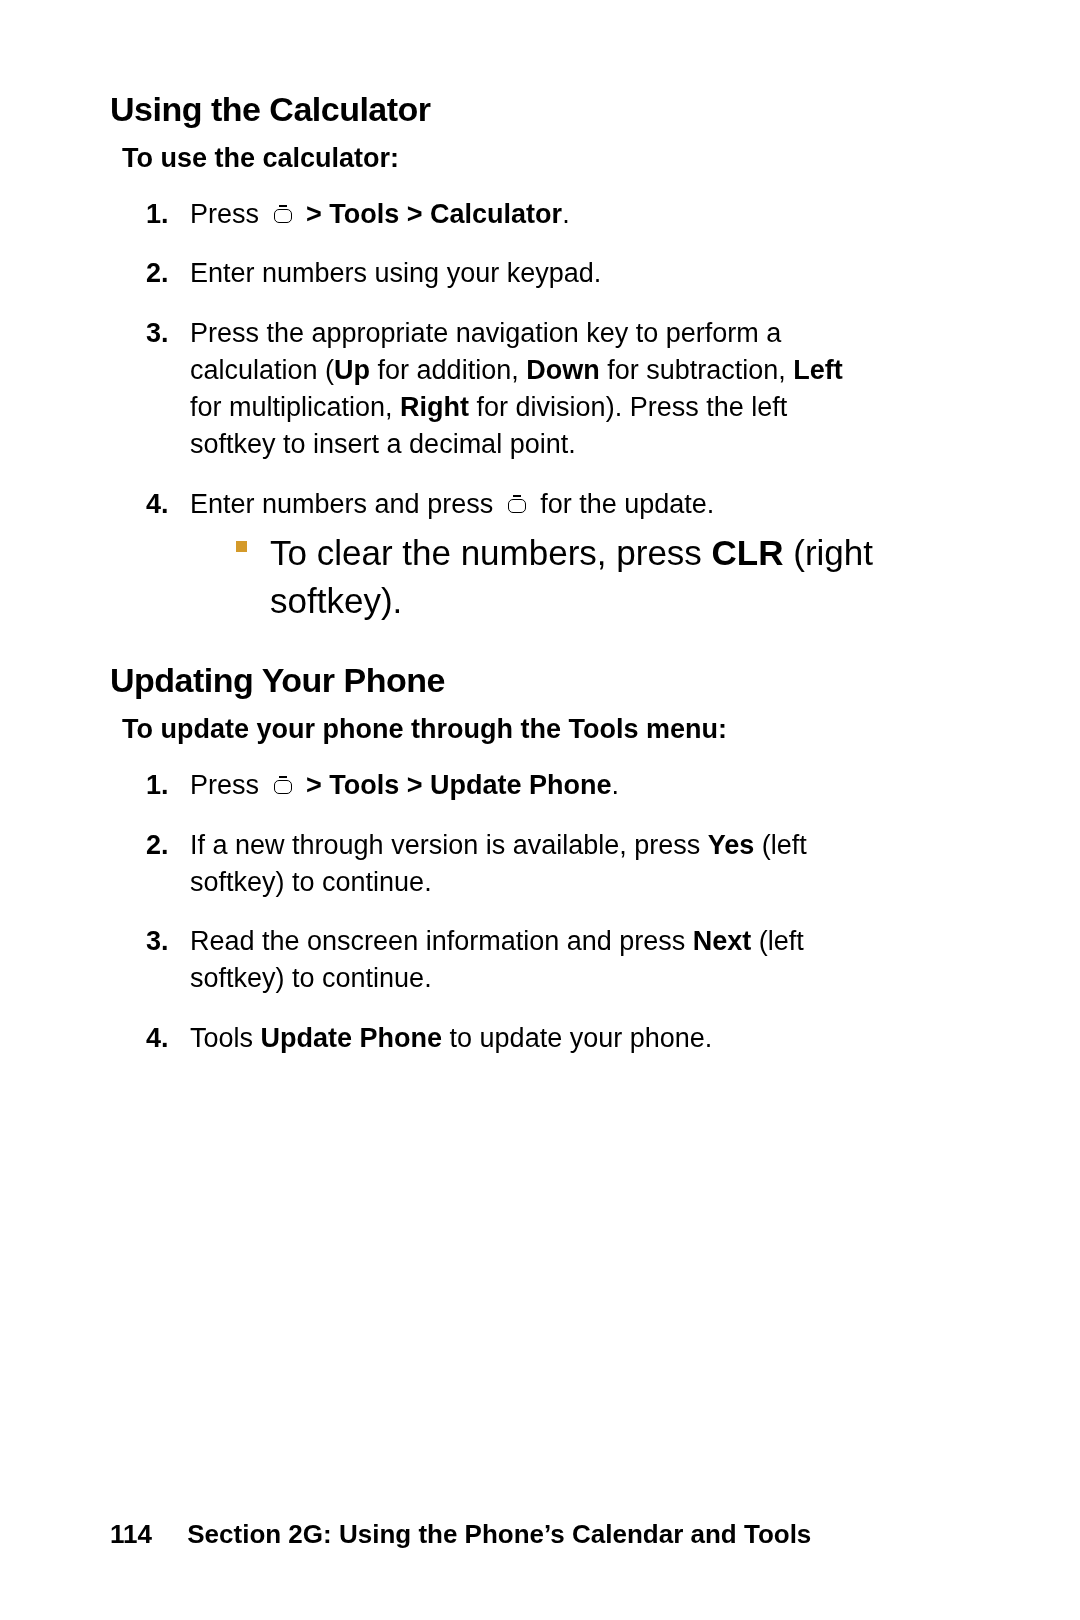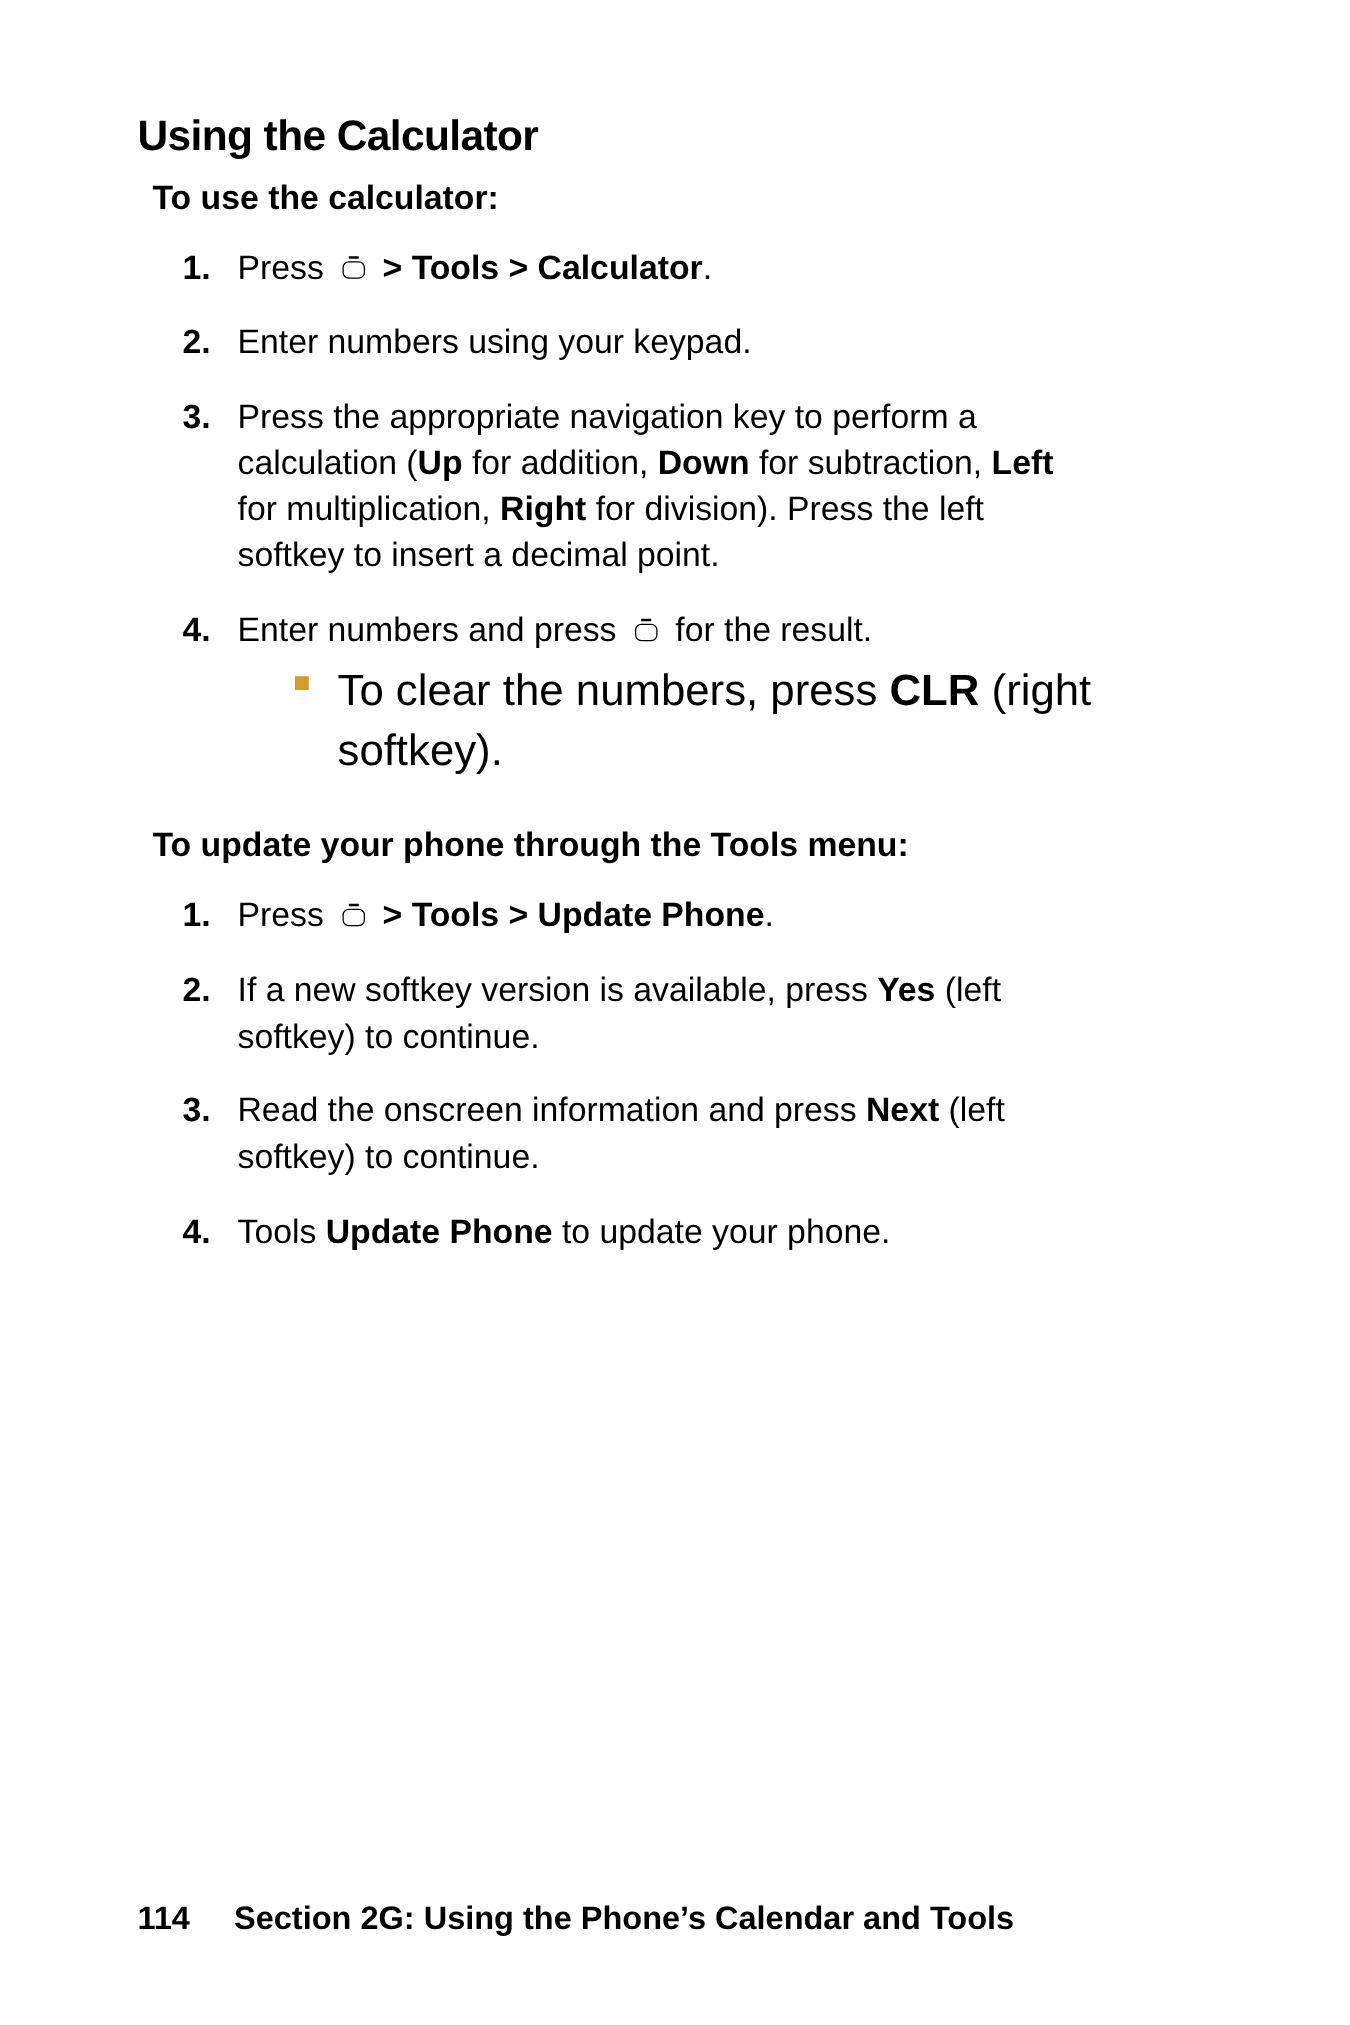--- a/index.html
+++ b/index.html
@@ -132,38 +132,39 @@
     </li>
     <li>
       <span>Enter numbers using your keypad.</span>
     </li>
     <li>
       <span>Press the appropriate navigation key to perform a calculation (</span><span class="b">Up</span><span> for addition, </span><span class="b">Down</span><span> for subtraction, </span><span class="b">Left</span><span> for multiplication, </span><span class="b">Right</span><span> for division). Press the left softkey to insert a decimal point.</span>
     </li>
     <li>
       <span>Enter numbers and press</span>
       <span class="nav-icon"></span>
-      <span>for the result.</span>
+      <span>for the update.</span>
       <ul class="sub">
         <li>
           <span>To clear the numbers, press </span><span class="b">CLR</span><span> (right softkey).</span>
         </li>
       </ul>
     </li>
   </ol>
 
+  <h2 class="section">Updating Your Phone</h2>
   <p class="subhead">To update your phone through the Tools menu:</p>
 
   <ol class="steps">
     <li>
       <span>Press</span>
       <span class="nav-icon"></span><span class="b"> &gt; Tools &gt; Update Phone</span><span>.</span>
     </li>
     <li>
-      <span>If a new softkey version is available, press </span><span class="b">Yes</span><span> (left softkey) to continue.</span>
+      <span>If a new through version is available, press </span><span class="b">Yes</span><span> (left softkey) to continue.</span>
     </li>
     <li>
       <span>Read the onscreen information and press </span><span class="b">Next</span><span> (left softkey) to continue.</span>
     </li>
     <li>
       <span>Tools </span><span class="b">Update Phone</span><span> to update your phone.</span>
     </li>
   </ol>
 
   <div class="footer">

